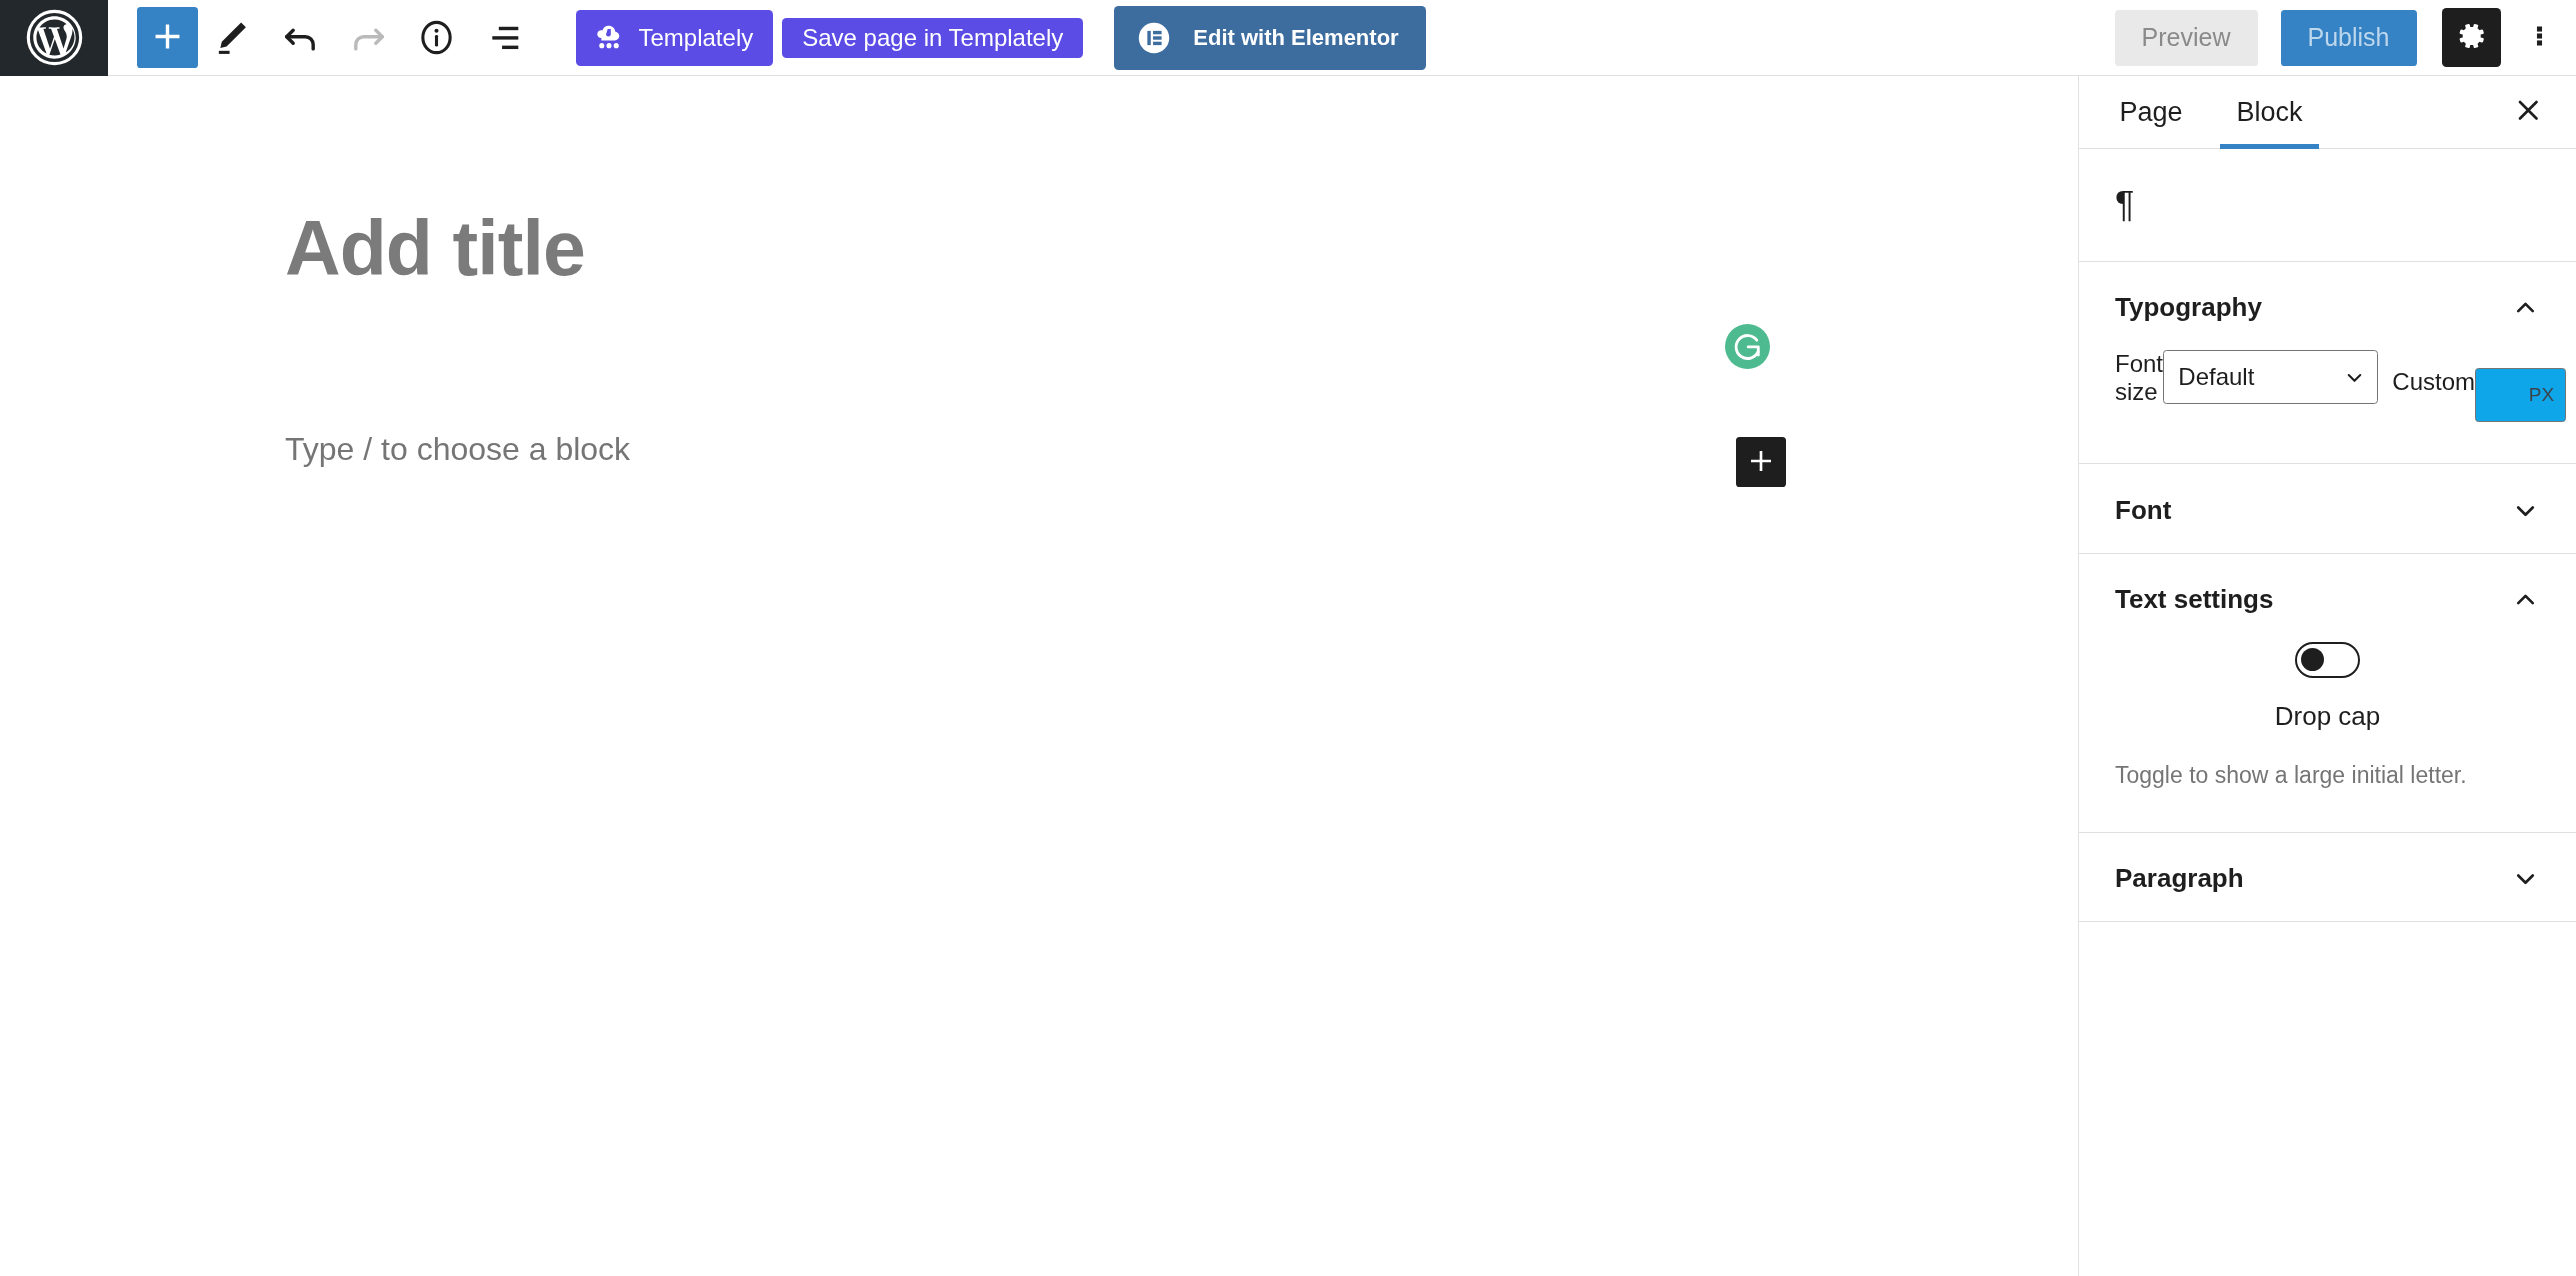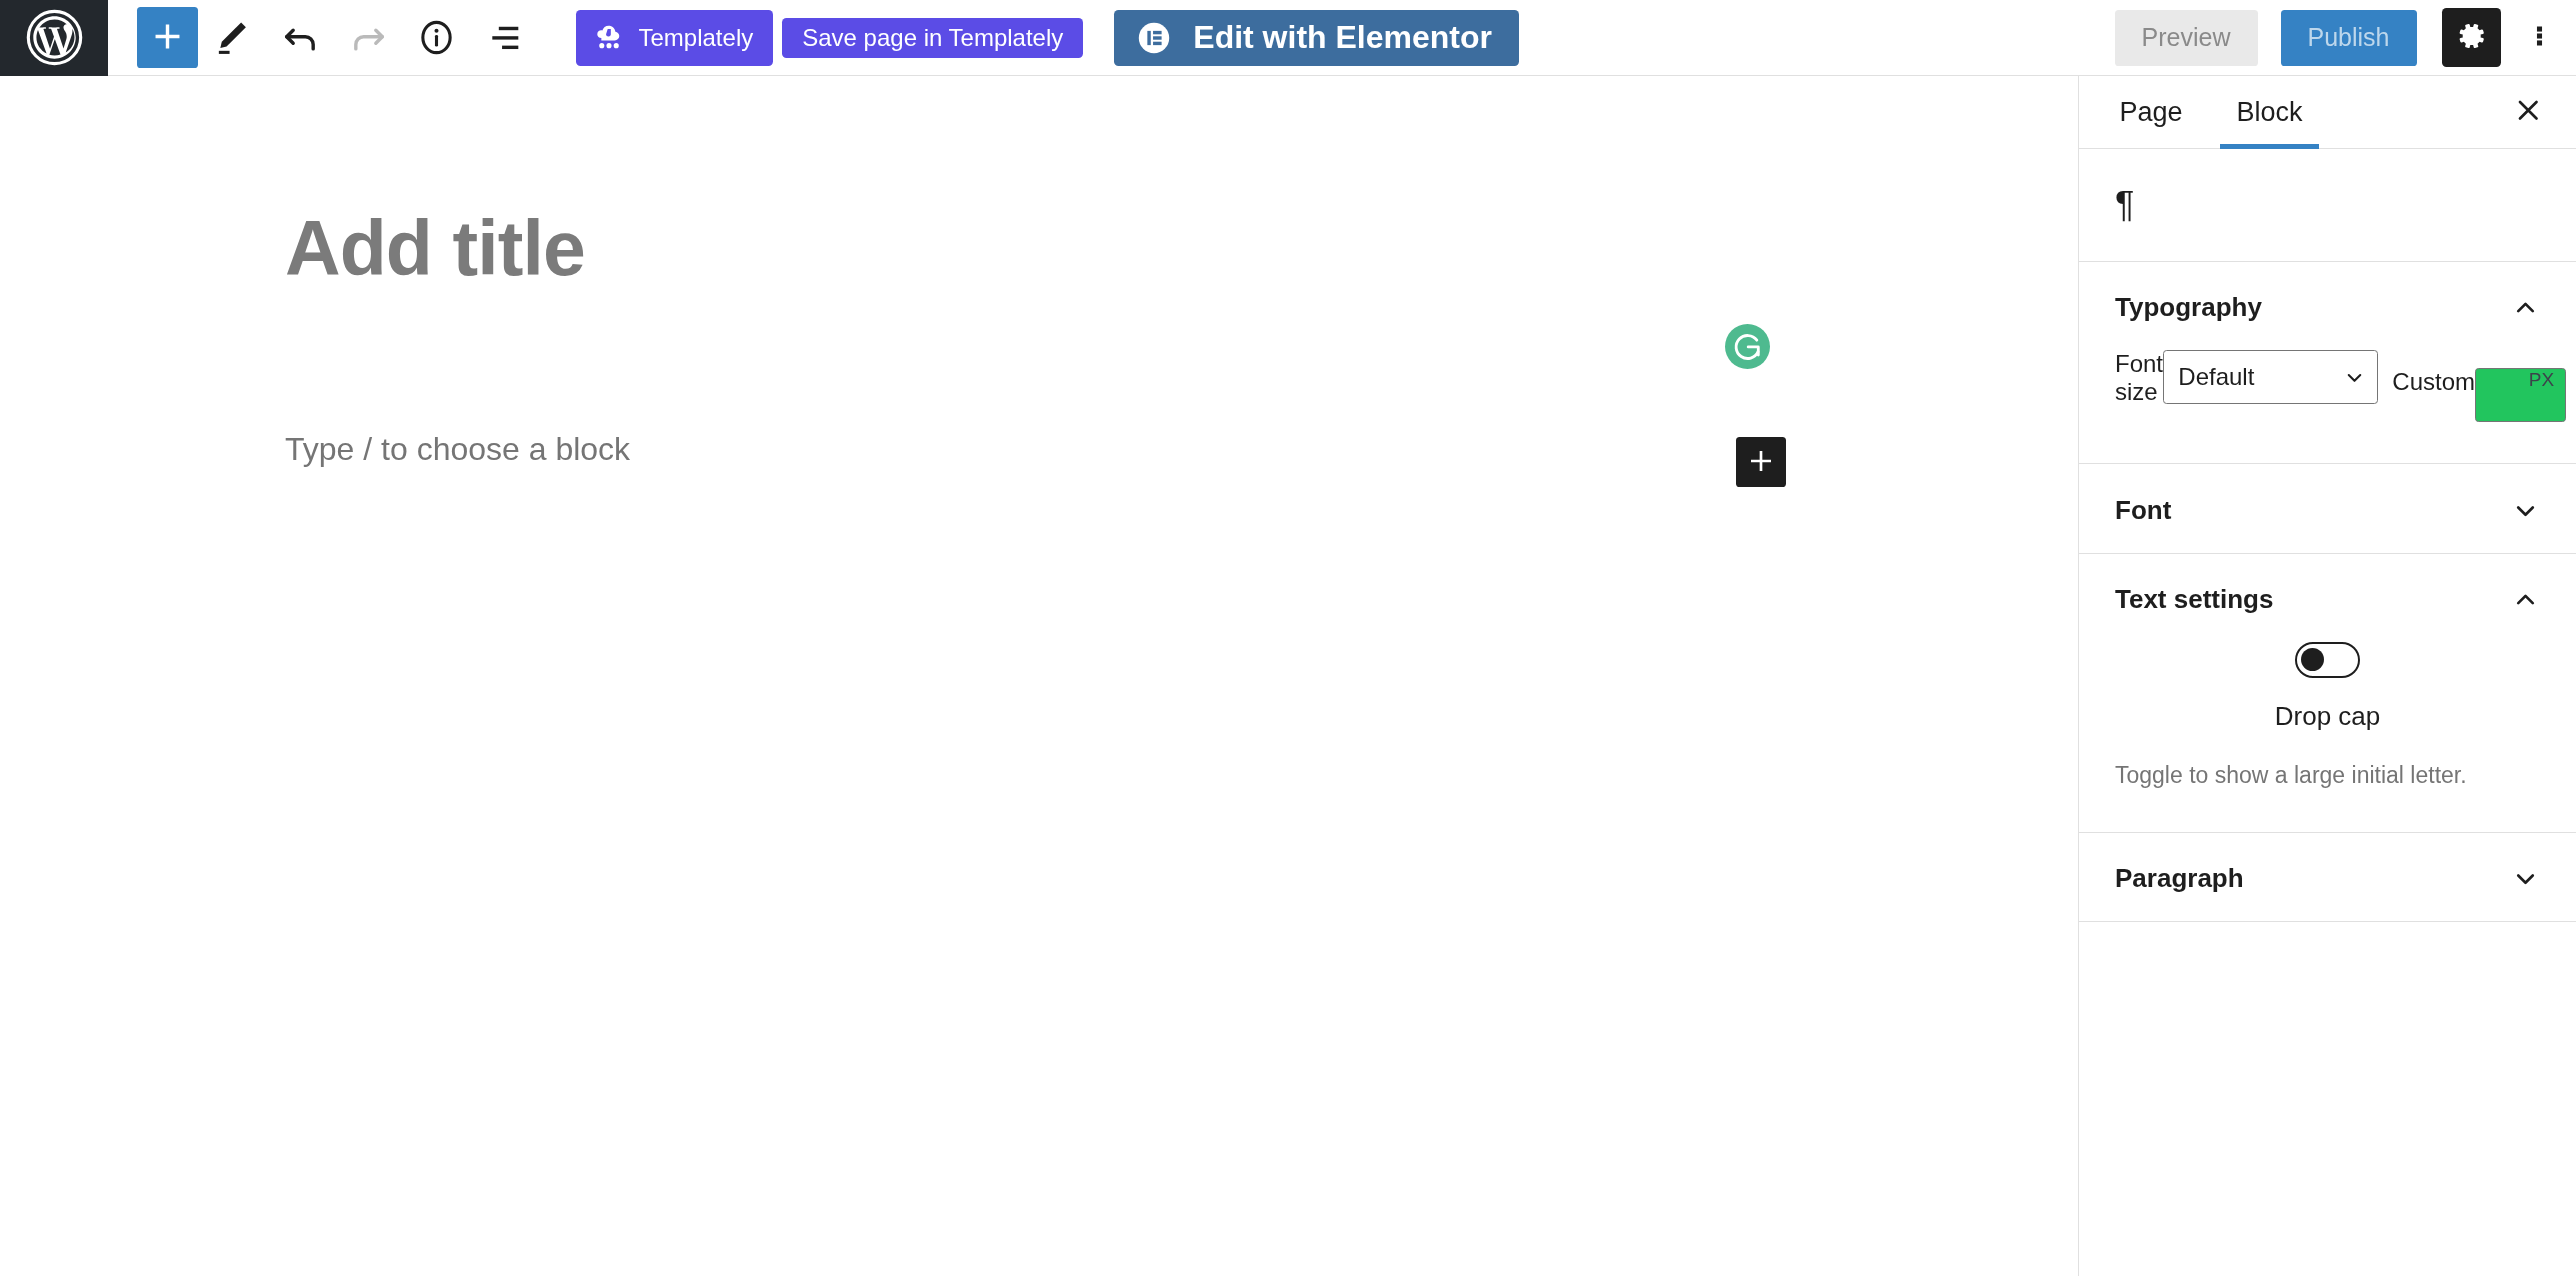--- a/index.html
+++ b/index.html
@@ -85,28 +85,28 @@
     color: #fff;
     border: none; border-radius: 4.5px;
     padding: 0 20px;
     font-size: 24px;
     margin-left: 9px;
     cursor: pointer;
     white-space: nowrap;
     font-family: "Liberation Sans", sans-serif;
   }
   .btn-elementor {
-    height: 56px;
+    height: 64px;
     background: #3d6d9e;
     color: #fff;
     border: none; border-radius: 4.5px;
     display: flex; align-items: center;
     gap: 20px;
     padding: 0 27px 0 21.5px;
-    font-size: 32px;
+    font-size: 22px;
     margin-left: 30.5px;
     cursor: pointer;
     white-space: nowrap;
     font-weight: bold;
     font-family: "Liberation Sans", sans-serif;
   }
   .templately-icon { width: 34px; height: 34px; flex:0 0 auto; }
   .elementor-icon { width: 38px; height: 38px; flex:0 0 auto; }
 
   .tb-right {
@@ -329,22 +329,22 @@
   .select-chevron {
     position: absolute;
     right: 12.5px; top: 16px;
     pointer-events: none;
   }
   .select-chevron svg { width: 23px; height: 23px; }
   .px-input {
     width: 91px; height: 54px;
     border: 0.9px solid #757575;
     border-radius: 3.6px;
-    background: #22c55e;
-    display: flex; justify-content: flex-end;
+    background: #0ea5e9;
+    display: flex; align-items: center; justify-content: flex-end;
     padding-right: 10.8px;
     font-size: 19px;
     color: #3c434a;
     cursor: text;
   }
   .reset-btn {
     height: 52px;
     background: #e9e9e9;
     border: none; border-radius: 3.6px;
     padding: 0 20px;

